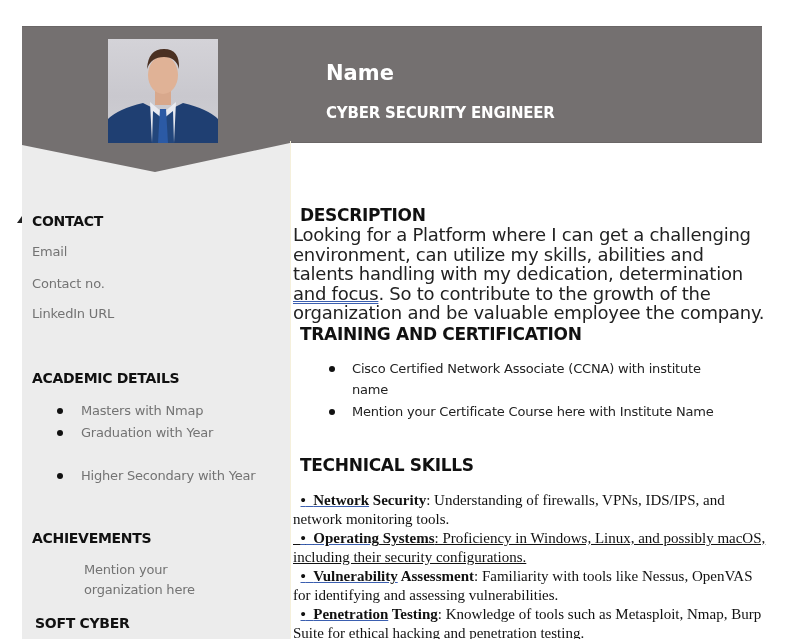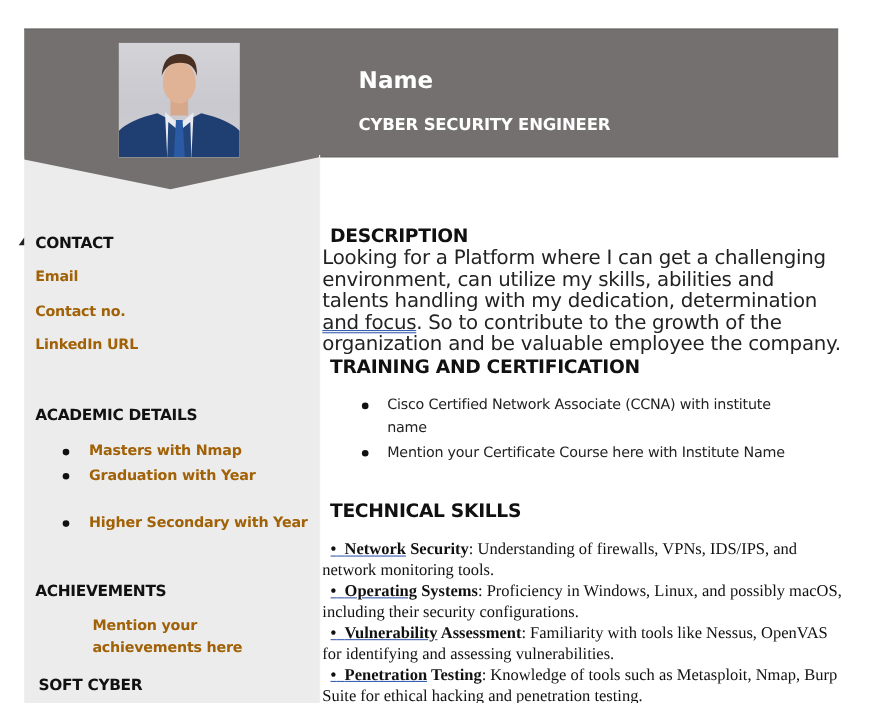--- a/index.html
+++ b/index.html
@@ -5,21 +5,21 @@
   html, body { margin:0; padding:0; }
   body { width:790px; height:639px; background:#ffffff; position:relative; overflow:hidden; font-family:"Liberation Sans", sans-serif; color:#111; }
   .header-band { position:absolute; left:22px; top:26px; width:740px; height:115px; background:#747070; border-top:1px solid #6a6666; border-bottom:1px solid #6a6666; }
   .sidebar { position:absolute; left:22px; top:141px; width:268px; height:498px; background:#ececec; border-right:1px solid #f5f0dc; }
   .chevron { position:absolute; left:22px; top:141px; width:268px; height:32px; }
   .photo { position:absolute; left:108px; top:39px; width:110px; height:104px; background:linear-gradient(#d4d3d8 0%, #c9c8ce 55%, #cfcfd4 100%); overflow:hidden; }
   .photo svg { display:block; }
   .name { position:absolute; left:326px; top:61px; font-family:"DejaVu Sans", sans-serif; font-weight:bold; font-size:21px; color:#fff; }
   .subtitle { position:absolute; left:326px; top:104px; font-family:"DejaVu Sans", sans-serif; font-weight:bold; font-size:15px; color:#fff; letter-spacing:-0.2px; }
   .side-h { position:absolute; font-family:"DejaVu Sans", sans-serif; font-weight:bold; font-size:14px; color:#111; letter-spacing:-0.3px; }
-  .side-t { position:absolute; font-family:"DejaVu Sans", sans-serif; font-size:13px; color:#a16207; letter-spacing:-0.2px;font-weight:bold; }
+  .side-t { position:absolute; font-family:"DejaVu Sans", sans-serif; font-size:13px; color:#737373; letter-spacing:-0.2px; }
   .collapse-tri { position:absolute; left:17px; top:216px; width:0; height:0; border-left:5px solid transparent; border-bottom:7px solid #222; }
   .bullet { position:absolute; width:6px; height:6px; border-radius:50%; background:#111; }
   .main-h { position:absolute; font-family:"DejaVu Sans", sans-serif; font-weight:bold; font-size:17px; color:#111; letter-spacing:-0.3px; }
   .desc { position:absolute; left:293px; top:225px; width:475px; font-family:"DejaVu Sans", sans-serif; font-size:18px; line-height:19.5px; color:#222; letter-spacing:-0.25px; }
   .squiggle { text-decoration:underline; text-decoration-color:#3b5fb0; text-decoration-style:double; }
   .cert { position:absolute; font-family:"DejaVu Sans", sans-serif; font-size:13px; color:#222; letter-spacing:-0.2px; }
   .tech { position:absolute; left:293px; width:475px; font-family:"Liberation Serif", serif; font-size:15px; line-height:19px; color:#111; }
   .tech b.u { text-decoration:underline; text-decoration-color:#3b5fb0; }
 </style>
 </head>
@@ -63,35 +63,35 @@
 <div class="side-h" style="left:32px; top:370px;">ACADEMIC DETAILS</div>
 <div class="bullet" style="left:57px; top:408px;"></div>
 <div class="side-t" style="left:81px; top:403px;">Masters with Nmap</div>
 <div class="bullet" style="left:57px; top:430px;"></div>
 <div class="side-t" style="left:81px; top:425px;">Graduation with Year</div>
 <div class="bullet" style="left:57px; top:473px;"></div>
 <div class="side-t" style="left:81px; top:468px;">Higher Secondary with Year</div>
 
 <div class="side-h" style="left:32px; top:530px;">ACHIEVEMENTS</div>
 <div class="side-t" style="left:84px; top:562px;">Mention your</div>
-<div class="side-t" style="left:84px; top:582px;">achievements here</div>
+<div class="side-t" style="left:84px; top:582px;">organization here</div>
 
 <div class="side-h" style="left:35px; top:615px;">SOFT CYBER</div>
 
 <div class="main-h" style="left:300px; top:205px;">DESCRIPTION</div>
 <div class="desc"><span> Looking for a Platform where I can get a challenging environment, can utilize my skills, abilities and talents handling with my dedication, determination </span><span class="squiggle">and focus</span><span>. So to contribute to the growth of the organization and be valuable employee the company.</span></div>
 
 <div class="main-h" style="left:300px; top:324px;">TRAINING AND CERTIFICATION</div>
 <div class="bullet" style="left:329px; top:366px;"></div>
 <div class="cert" style="left:352px; top:361px;">Cisco Certified Network Associate (CCNA) with institute</div>
 <div class="cert" style="left:352px; top:382px;">name</div>
 <div class="bullet" style="left:329px; top:409px;"></div>
 <div class="cert" style="left:352px; top:404px;">Mention your Certificate Course here with Institute Name</div>
 
 <div class="main-h" style="left:300px; top:455px;">TECHNICAL SKILLS</div>
 
 <div class="tech" style="top:491px;">&nbsp;&nbsp;<b class="u"><span>•</span>&nbsp;&nbsp;<span>Network</span></b><b> Security</b><span>: Understanding of firewalls, VPNs, IDS/IPS, and network monitoring tools.</span></div>
 
-<div class="tech" style="top:529px;">&nbsp;&nbsp;<b class="u"><span>•</span>&nbsp;&nbsp;<span>Operating</span></b><b> Systems</b><span>: Proficiency in Windows, Linux, and possibly macOS, including their security configurations.</span></div>
+<div class="tech" style="top:529px;text-decoration:underline;">&nbsp;&nbsp;<b class="u"><span>•</span>&nbsp;&nbsp;<span>Operating</span></b><b> Systems</b><span>: Proficiency in Windows, Linux, and possibly macOS, including their security configurations.</span></div>
 
 <div class="tech" style="top:567px;">&nbsp;&nbsp;<b class="u"><span>•</span>&nbsp;&nbsp;<span>Vulnerability</span></b><b> Assessment</b><span>: Familiarity with tools like Nessus, OpenVAS for identifying and assessing vulnerabilities.</span></div>
 
 <div class="tech" style="top:605px;">&nbsp;&nbsp;<b class="u"><span>•</span>&nbsp;&nbsp;<span>Penetration</span></b><b> Testing</b><span>: Knowledge of tools such as Metasploit, Nmap, Burp Suite for ethical hacking and penetration testing.</span></div>
 
 </body></html>

